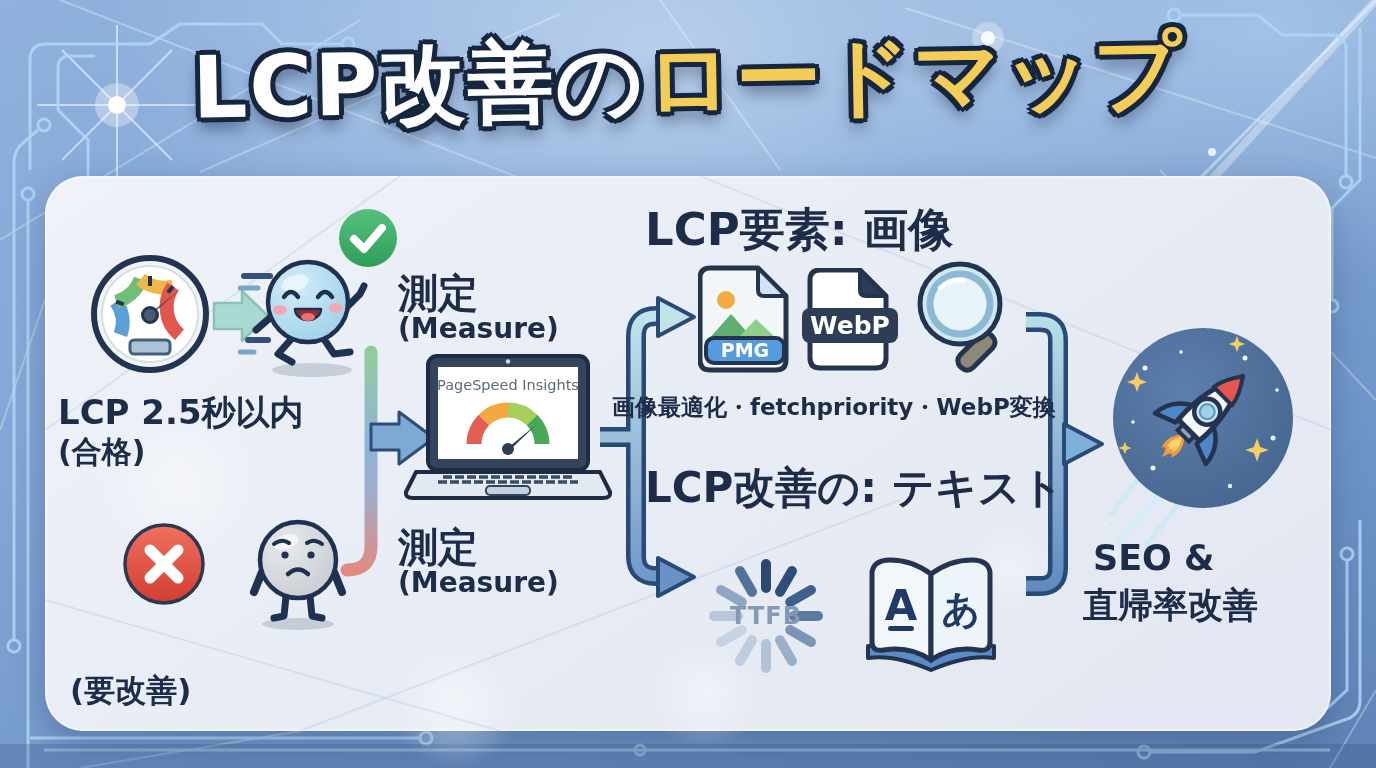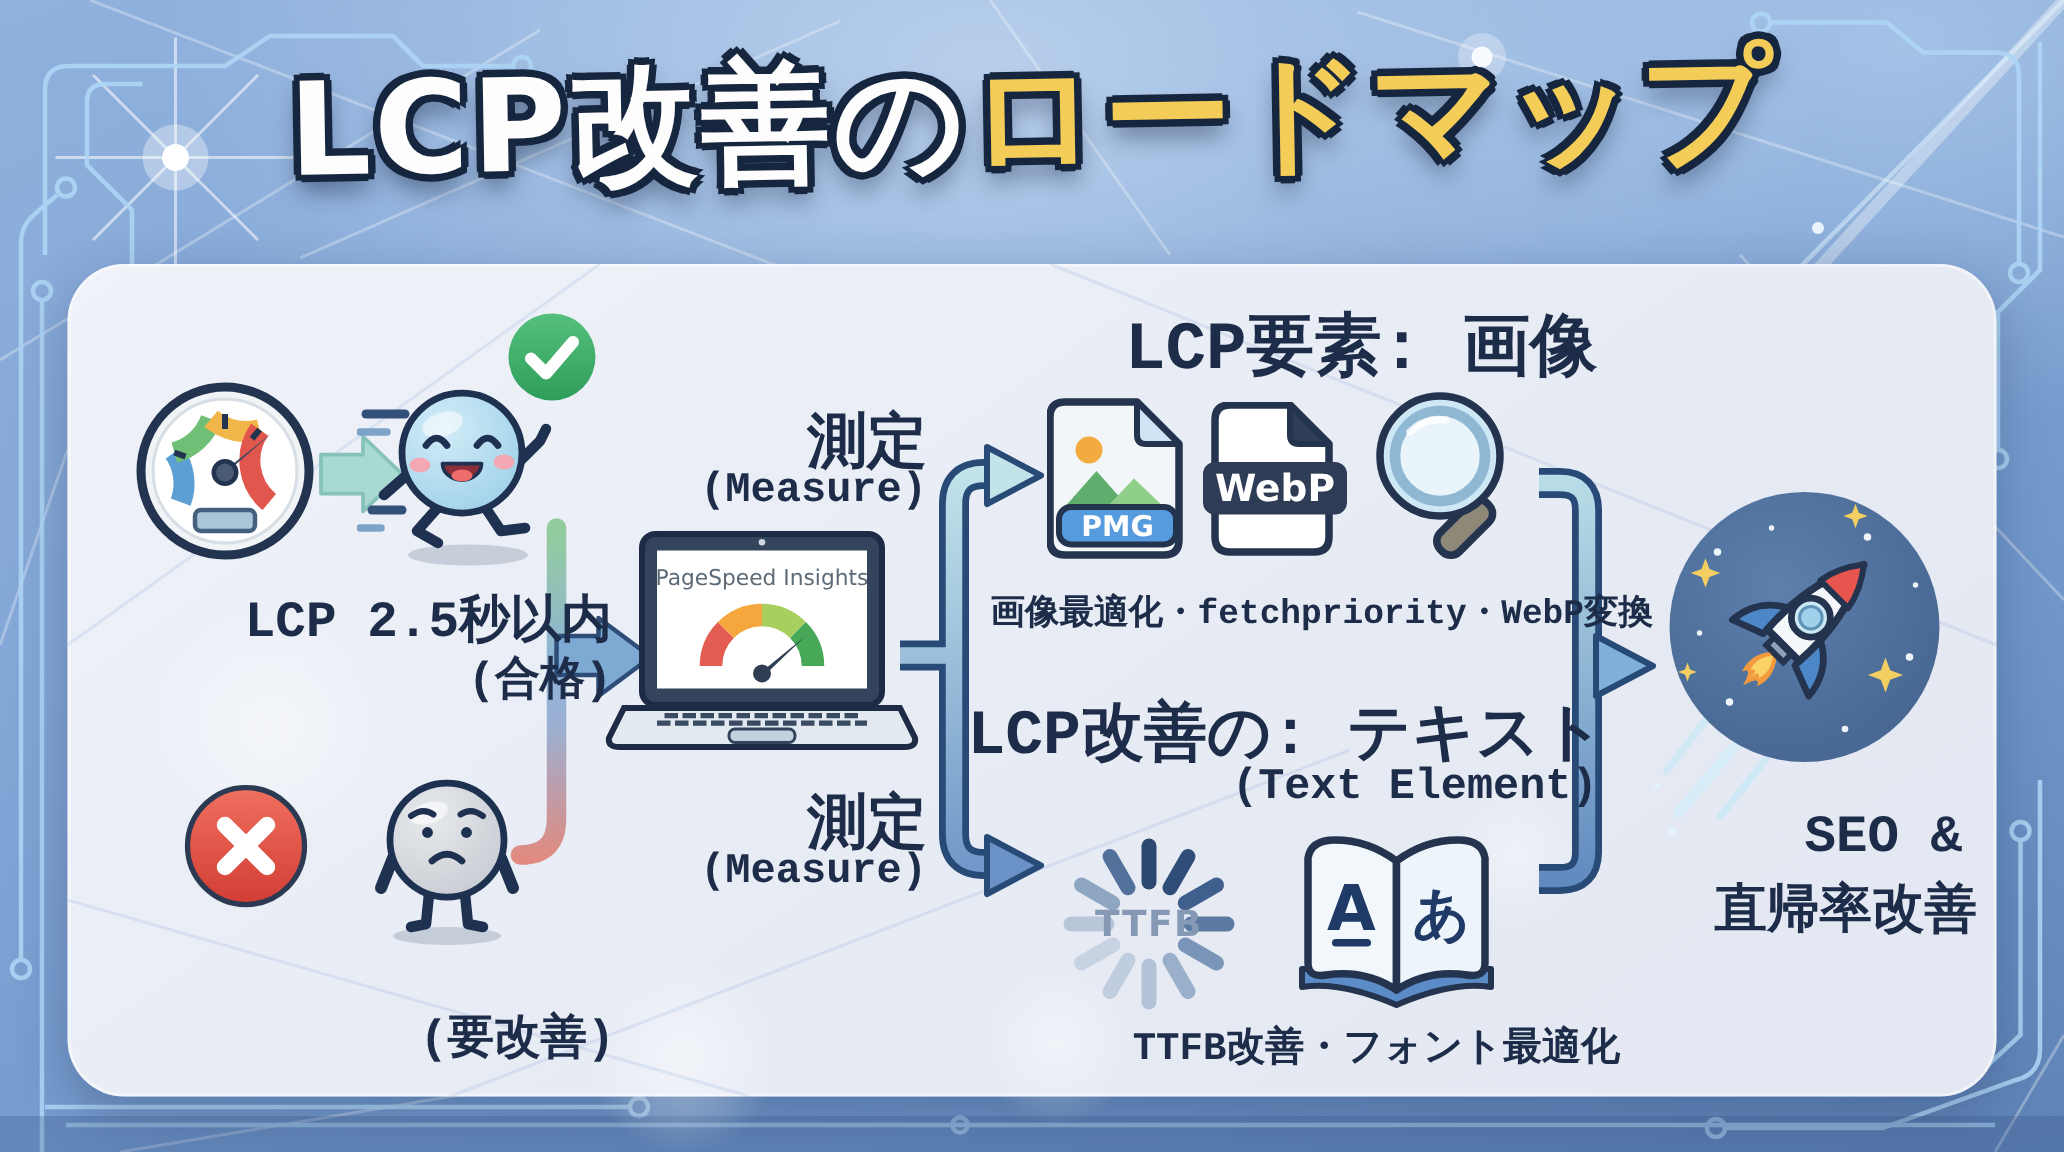--- a/index.html
+++ b/index.html
@@ -27,21 +27,21 @@
   .title .y{color:#f4cd58;}
   
   .panel{
     left:45px;top:176px;width:1286px;height:555px;border-radius:38px;
     background:linear-gradient(145deg,#eff2f8 0%,#e7ebf4 55%,#e2e7f1 100%);
     box-shadow:0 12px 34px rgba(25,45,85,.30), inset 0 0 0 2px rgba(255,255,255,.45);
   }
   .glow{border-radius:50%;background:radial-gradient(circle,rgba(255,255,255,.9),rgba(255,255,255,0) 70%);pointer-events:none;}
   
   .navy{color:#1d2c48;}
-  .lbl{text-align:right;font-weight:800;white-space:nowrap;font-family:Liberation Mono, monospace;}
+  .lbl{text-align:left;font-weight:800;white-space:nowrap;}
   .pass-label{left:58px;top:390px;width:350px;font-size:34px;}
   .pass-note{left:58px;top:432px;width:350px;font-size:30px;}
   .fail-label{left:70px;top:626px;width:340px;font-size:38px;}
   .fail-note{left:70px;top:670px;width:340px;font-size:31px;}
   .measure-top-l{left:398px;top:266px;width:220px;font-size:40px;}
   .measure-top-n{left:398px;top:312px;width:220px;font-size:28px;}
   .measure-bot-l{left:398px;top:520px;width:220px;font-size:40px;}
   .measure-bot-n{left:398px;top:566px;width:220px;font-size:28px;}
   .img-heading{left:645px;top:200px;width:420px;font-size:45px;}
   .img-caption{left:612px;top:392px;width:490px;font-size:23px;}
@@ -304,21 +304,20 @@
     <g transform="translate(94,80) rotate(45)">
       <rect x="-9" y="0" width="18" height="44" rx="8" fill="#8e8878" stroke="#24344f" stroke-width="5"></rect>
     </g>
     <circle cx="62" cy="48" r="40" fill="#cde7f4" stroke="#24344f" stroke-width="5"></circle>
     <circle cx="62" cy="48" r="30" fill="#e8f4fa" stroke="#8fb8d4" stroke-width="7"></circle>
     <path d="M42,32 Q52,22 66,24" fill="none" stroke="#ffffff" stroke-width="5" stroke-linecap="round" opacity="0.8"></path>
   </svg>
   <div class="abs lbl navy img-caption">画像最適化・fetchpriority・WebP変換</div>
 
   <div class="abs lbl navy txt-heading">LCP改善の: テキスト</div>
-  <div class="abs lbl navy txt-subheading">(Text Element)</div>
   <svg class="abs" style="left:700px;top:550px" width="132" height="132" viewBox="0 0 132 132">
     <g stroke-width="10" stroke-linecap="round">
       <line x1="94" y1="66" x2="118" y2="66" stroke="#5a7aa2"></line>
       <line x1="90.2" y1="52" x2="111" y2="40" stroke="#3f5f8c"></line>
       <line x1="80" y1="41.8" x2="92" y2="21" stroke="#2f4d78"></line>
       <line x1="66" y1="38" x2="66" y2="14" stroke="#2c4870"></line>
       <line x1="52" y1="41.8" x2="40" y2="21" stroke="#54719b"></line>
       <line x1="41.8" y1="52" x2="21" y2="40" stroke="#8ea6c2"></line>
       <line x1="38" y1="66" x2="14" y2="66" stroke="#b9c6d9"></line>
       <line x1="41.8" y1="80" x2="21" y2="92" stroke="#c7d2e2"></line>
@@ -331,21 +330,20 @@
   </svg>
   <svg class="abs" style="left:860px;top:550px" width="142" height="132" viewBox="0 0 142 132">
     <path d="M8,96 H134 V108 Q108,104 71,120 Q34,104 8,108 Z" fill="#5b8cc8" stroke="#24344f" stroke-width="4" stroke-linejoin="round"></path>
     <path d="M71,24 Q52,10 30,10 Q14,10 12,22 V92 Q12,102 24,100 Q50,96 71,110 Z" fill="#f2f7fb" stroke="#24344f" stroke-width="5" stroke-linejoin="round"></path>
     <path d="M71,24 Q90,10 112,10 Q128,10 130,22 V92 Q130,102 118,100 Q92,96 71,110 Z" fill="#eef5fa" stroke="#24344f" stroke-width="5" stroke-linejoin="round"></path>
     <path d="M71,24 V110" stroke="#24344f" stroke-width="4"></path>
     <text x="41" y="70" text-anchor="middle" font-size="42" font-weight="bold" fill="#1f3a66">A</text>
     <rect x="28" y="76" width="26" height="5" rx="2.5" fill="#1f3a66"></rect>
     <text x="101" y="72" text-anchor="middle" font-size="38" font-weight="bold" fill="#1f3a66">あ</text>
   </svg>
-  <div class="abs lbl navy txt-caption">TTFB改善・フォント最適化</div>
 
   <svg class="abs" style="left:1085px;top:318px" width="228" height="240" viewBox="0 0 228 240">
     <defs>
       <radialGradient id="space" cx="0.4" cy="0.35" r="0.9">
         <stop offset="0" stop-color="#5d7fab"></stop>
           <stop offset="1" stop-color="#41608b"></stop>
       </radialGradient>
     </defs>
     <g stroke-linecap="round">
       <line x1="78" y1="172" x2="34" y2="224" stroke="#d6ecf8" stroke-width="7"></line>

